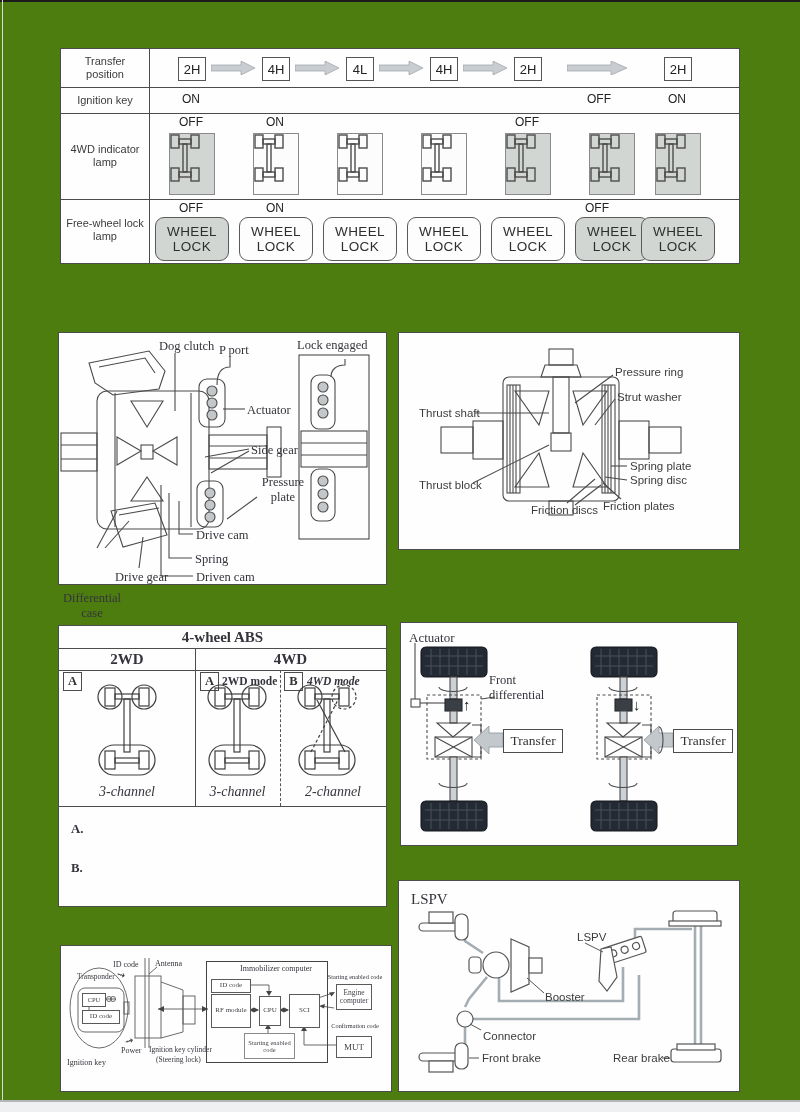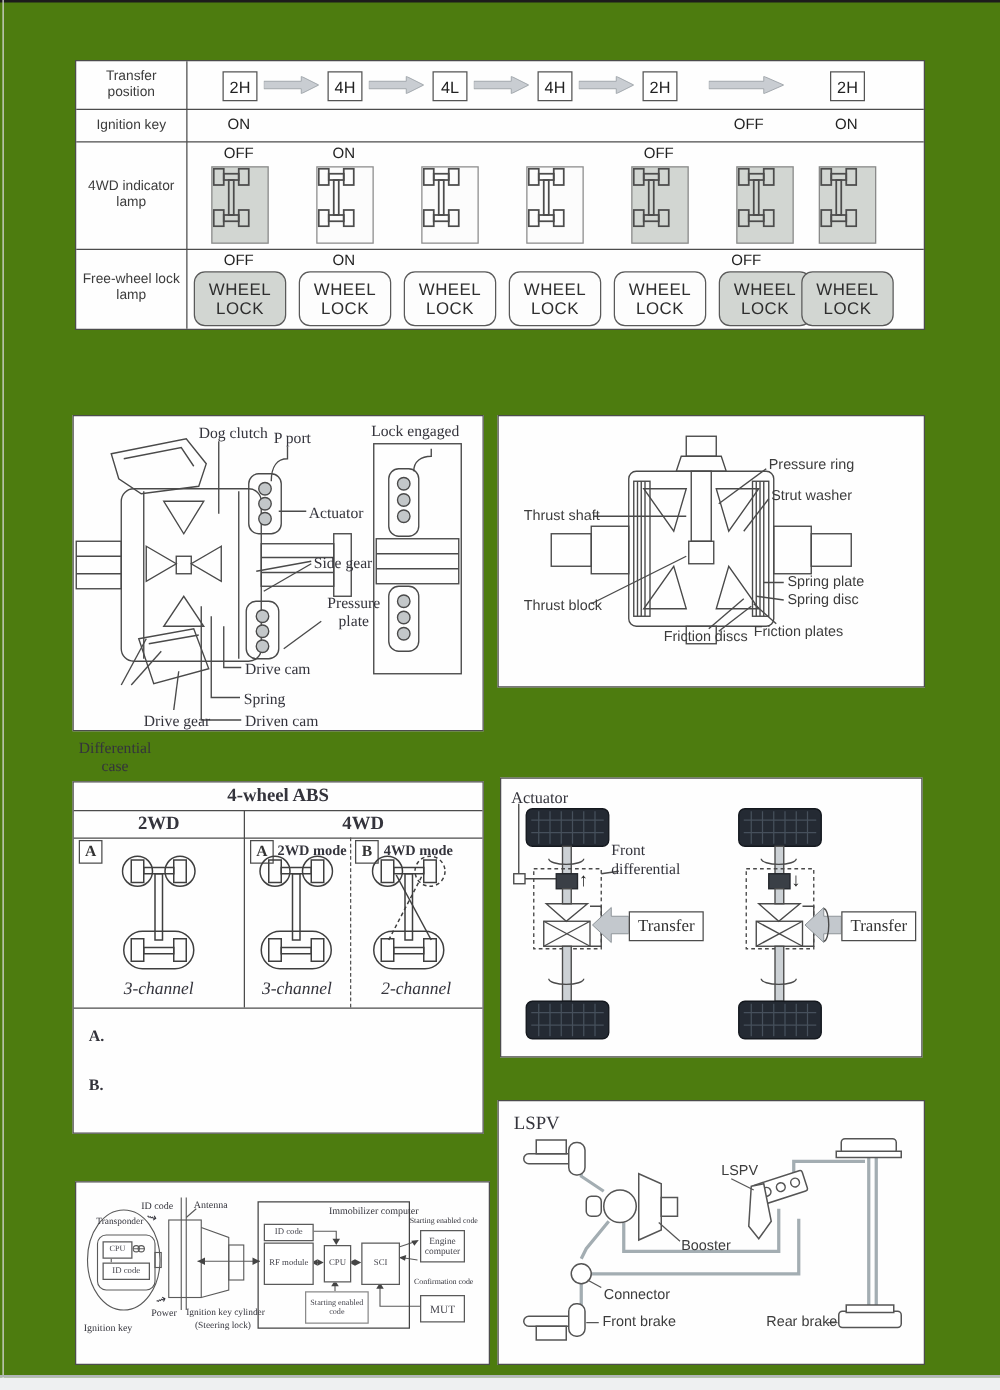--- a/index.html
+++ b/index.html
@@ -312,21 +312,21 @@
     <div class="vdash" style="left:221px;top:44px;height:136px;"></div>
 
     <div class="slabel" style="left:0;top:3px;width:327px;text-align:center;font-size:15px;font-weight:bold;">4-wheel ABS</div>
     <div class="slabel" style="left:0;top:25px;width:136px;text-align:center;font-size:15px;font-weight:bold;">2WD</div>
     <div class="slabel" style="left:136px;top:25px;width:191px;text-align:center;font-size:15px;font-weight:bold;">4WD</div>
 
     <div class="tfbox" style="left:4px;top:46px;width:17px;height:17px;font-size:12.5px;font-weight:bold;">A</div>
     <div class="tfbox" style="left:141px;top:46px;width:17px;height:17px;font-size:12.5px;font-weight:bold;">A</div>
     <div class="slabel" style="left:163px;top:49px;font-size:11.5px;font-weight:bold;">2WD mode</div>
     <div class="tfbox" style="left:225px;top:46px;width:17px;height:17px;font-size:12.5px;font-weight:bold;">B</div>
-    <div class="slabel" style="left:248px;top:49px;font-size:11.5px;font-weight:bold;">4WD mode</div>
+    <div class="slabel" style="left:248px;top:49px;font-size:11.5px;font-weight:bold;font-style:italic;">4WD mode</div>
 
     <svg style="left:38px;top:58px;" width="60" height="94" viewBox="0 0 60 94" fill="none" stroke="#3f3f3f" stroke-width="1.2">
       <rect x="8" y="4" width="10" height="18"></rect>
         <rect x="42" y="4" width="10" height="18"></rect>
       <circle cx="13" cy="13" r="12"></circle>
         <circle cx="47" cy="13" r="12"></circle>
       <rect x="18" y="10" width="24" height="5"></rect>
         <rect x="27" y="15" width="6" height="53"></rect>
       <rect x="8" y="67" width="10" height="18"></rect>
         <rect x="42" y="67" width="10" height="18"></rect>
@@ -514,21 +514,21 @@
     <div class="slabel" style="left:6px;top:112px;font-size:8px;">Ignition key</div>
     <div class="slabel" style="left:52px;top:14px;font-size:8px;">ID code</div>
     <div class="slabel" style="left:56px;top:23px;font-size:10px;transform:rotate(14deg);font-family:'DejaVu Sans',sans-serif;">⇝</div>
     <div class="slabel" style="left:94px;top:13px;font-size:8px;">Antenna</div>
     <div class="slabel" style="left:60px;top:100px;font-size:8px;">Power</div>
     <div class="slabel" style="left:64px;top:89px;font-size:10px;transform:rotate(-18deg);font-family:'DejaVu Sans',sans-serif;">⇝</div>
     <div class="slabel" style="left:88px;top:100px;font-size:7.5px;">Ignition key cylinder</div>
     <div class="slabel" style="left:95px;top:110px;font-size:7.5px;">(Steering lock)</div>
 
     <div class="abs" style="left:145px;top:15px;width:120px;height:100px;border:1.2px solid #444;"></div>
-    <div class="slabel" style="left:145px;top:18px;width:140px;text-align:center;font-size:8px;padding-left:23px;">Immobilizer computer</div>
+    <div class="slabel" style="left:145px;top:18px;width:140px;text-align:center;font-size:8px;">Immobilizer computer</div>
     <div class="ibox" style="left:150px;top:33px;width:38px;height:12px;font-size:7px;">ID code</div>
     <div class="ibox" style="left:150px;top:48px;width:38px;height:32px;font-size:7px;">RF module</div>
     <div class="ibox" style="left:198px;top:50px;width:20px;height:28px;font-size:7px;">CPU</div>
     <div class="ibox" style="left:228px;top:48px;width:29px;height:32px;font-size:7px;">SCI</div>
     <div class="ibox" style="left:183px;top:87px;width:49px;height:24px;font-size:6.5px;border-color:#8a8a8a;">Starting enabled code</div>
     <div class="slabel" style="left:262px;top:27px;width:64px;text-align:center;font-size:6.3px;">Starting enabled code</div>
     <div class="ibox" style="left:275px;top:38px;width:34px;height:24px;font-size:7.5px;">Engine computer</div>
     <div class="slabel" style="left:262px;top:76px;width:64px;text-align:center;font-size:6.3px;">Confirmation code</div>
     <div class="ibox" style="left:275px;top:90px;width:34px;height:20px;font-size:9px;">MUT</div>
   </div>

